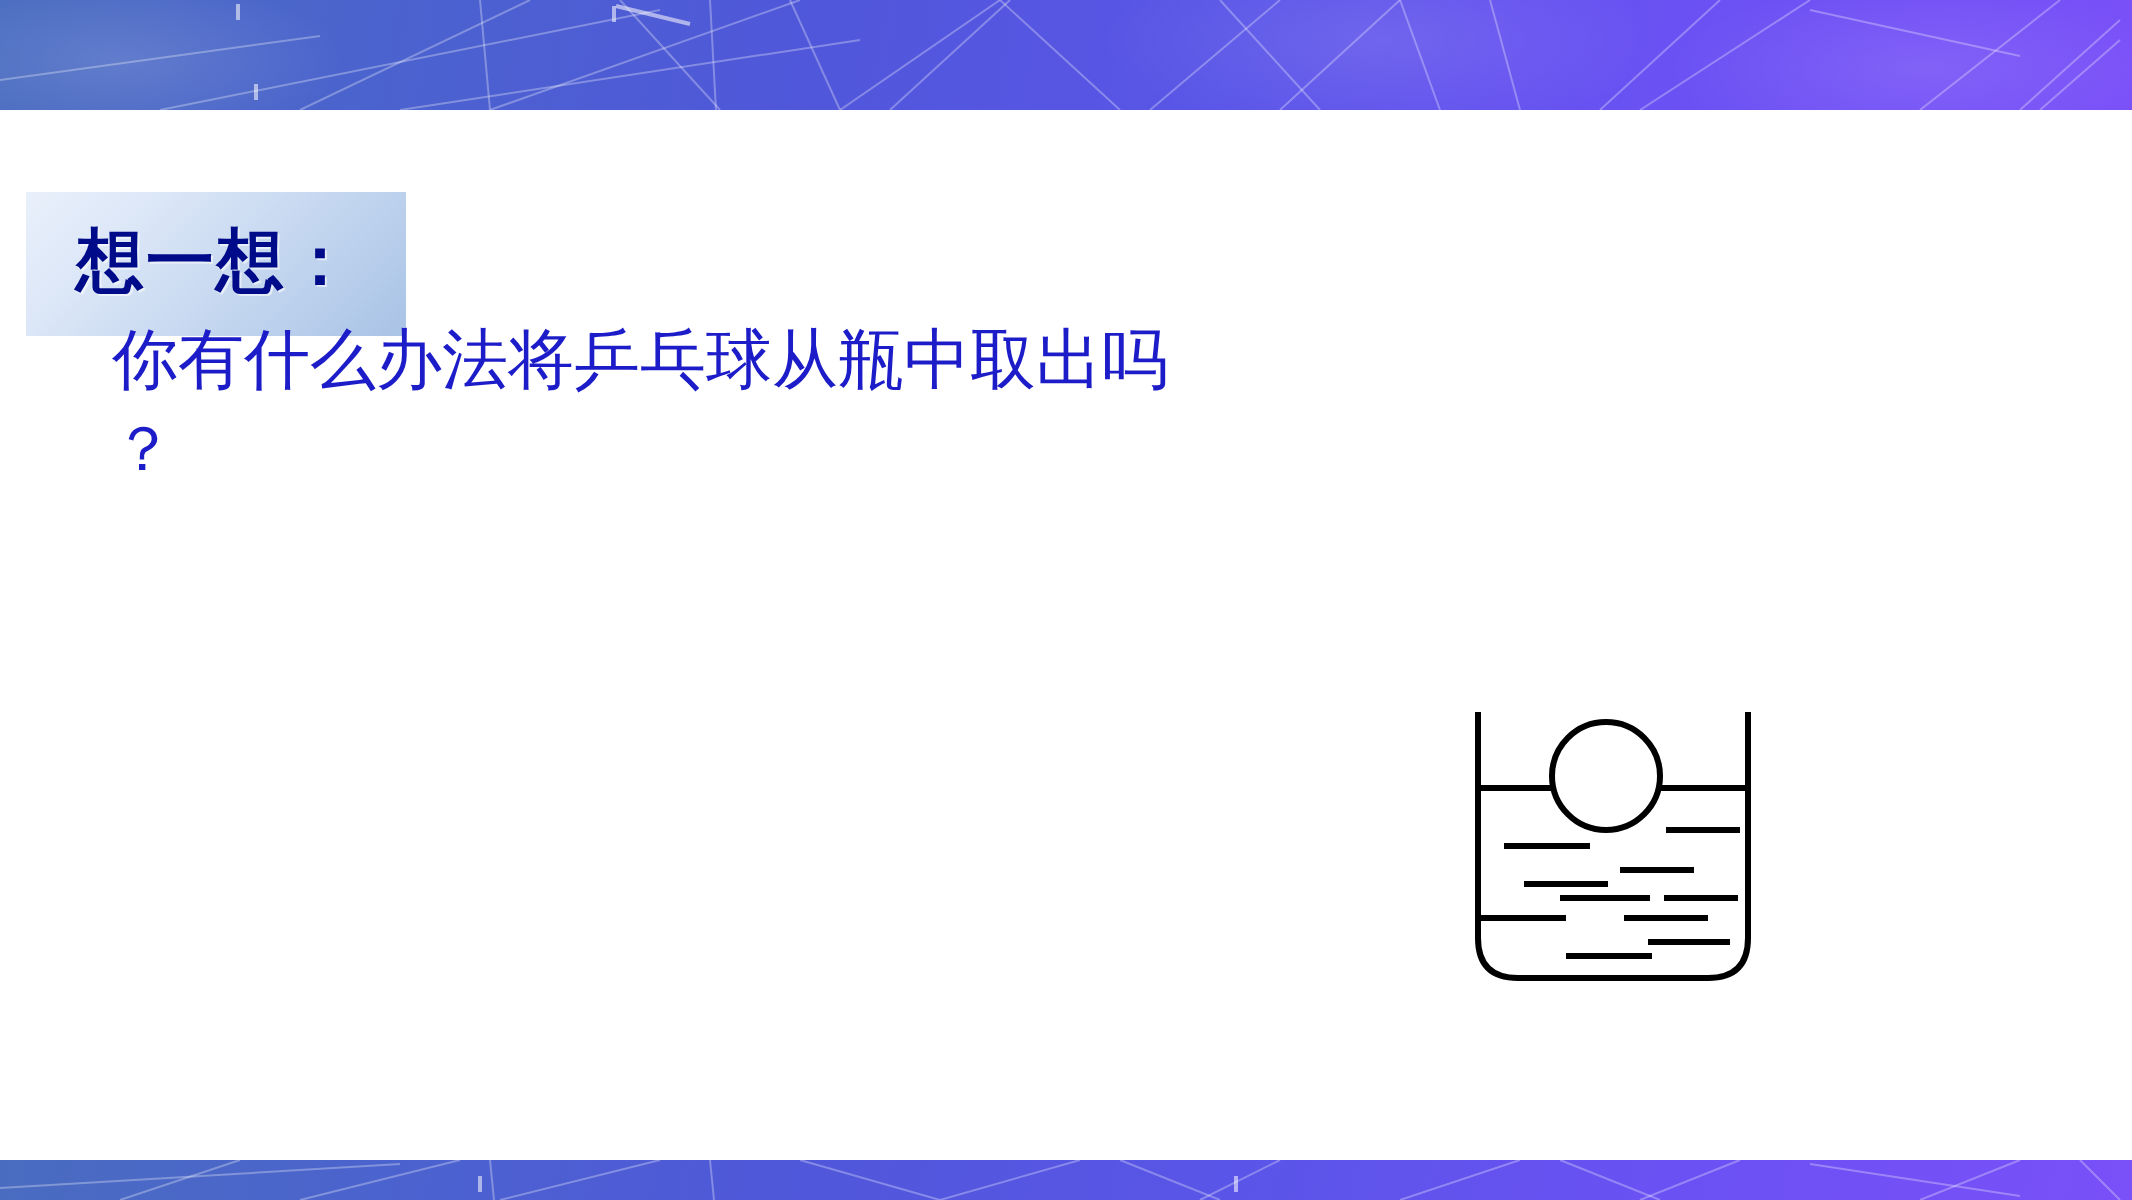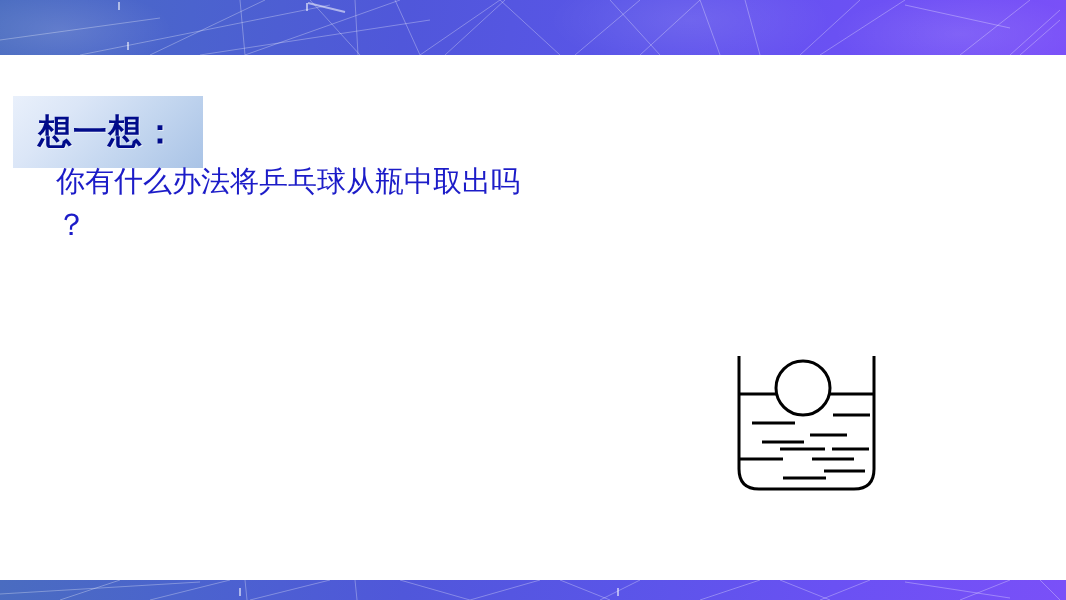--- a/index.html
+++ b/index.html
@@ -50,21 +50,21 @@
     white-space:nowrap;
   }
 
   
   .body-block{
     position:absolute;left:56px;top:160px;
     width:840px;
   }
   .body-line{
     color:#1c1cc8;
-    font-size:29px;
+    font-size:33px;
     line-height:43px;
     font-weight:500;
     white-space:nowrap;
   }
   .body-line.small-q{font-size:31px;}
 
   
   .diagram{
     position:absolute;left:725px;top:345px;
     width:170px;height:160px;

